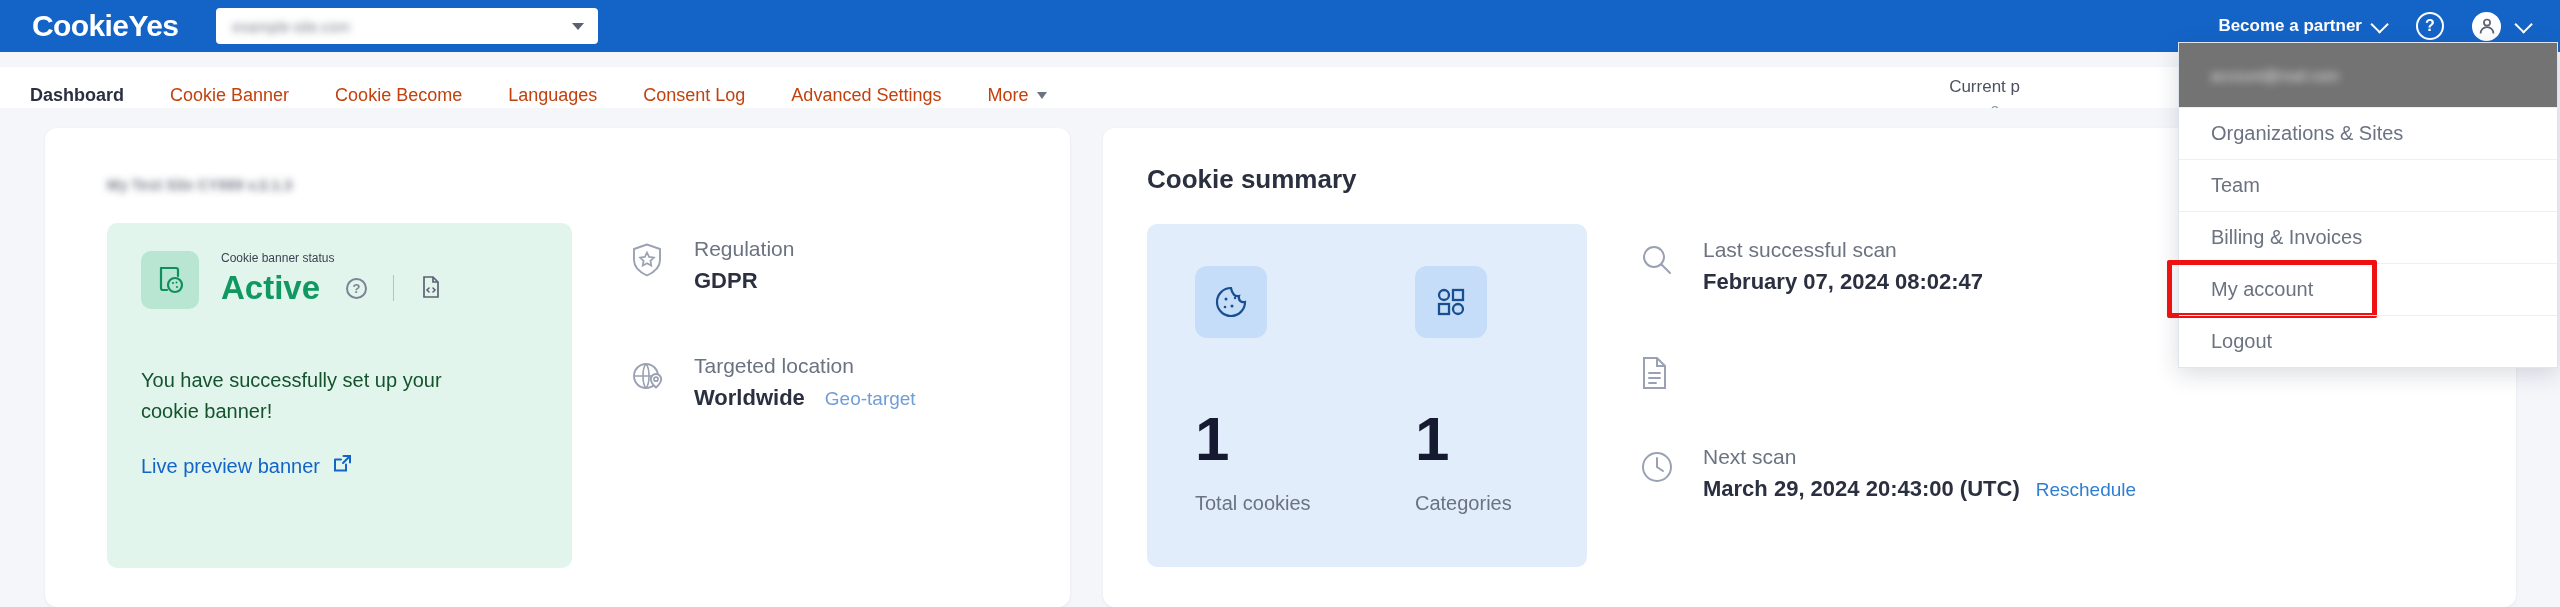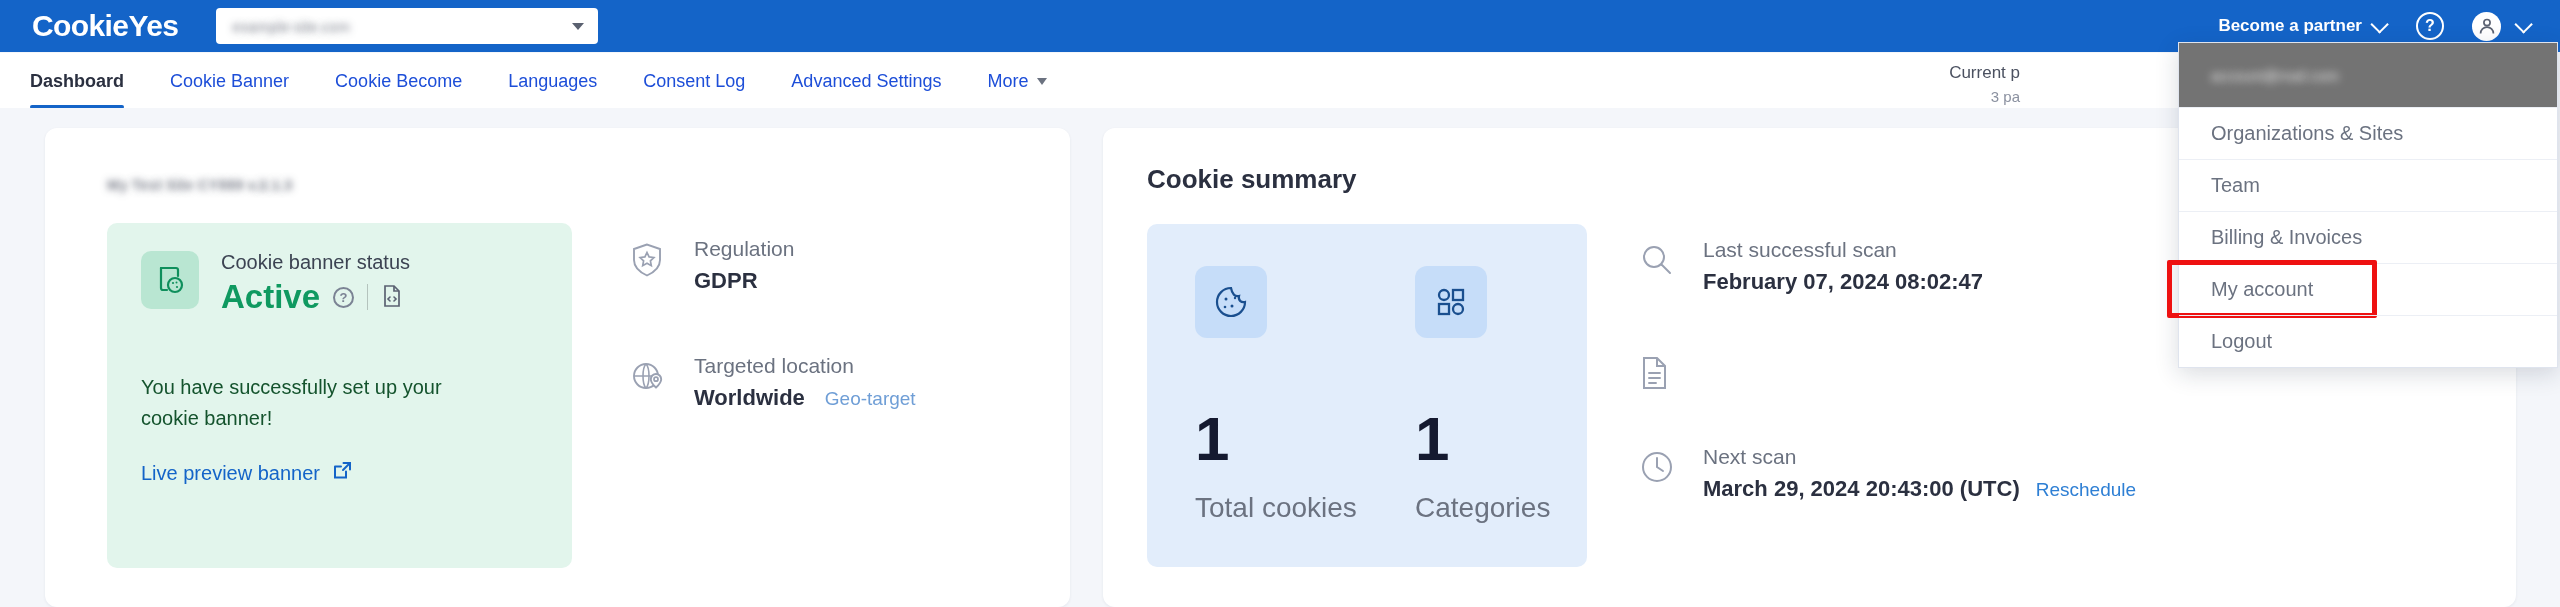--- a/index.html
+++ b/index.html
@@ -70,31 +70,31 @@
   .avatar {
     width: 29px; height: 29px; border-radius: 50%;
     background: #ffffff;
     display: flex; align-items: center; justify-content: center;
     margin-right: 14px;
   }
   .avatar svg { display: block; }
 
   
   .navbar {
-    position: absolute; top: 53px; left: 0;
+    position: absolute; top: 67px; left: 0;
     width: 2268px; height: 56px;
     background: #ffffff;
     border-bottom: 1px solid #e3e7ef;
   }
   .tabs {
     position: absolute; left: 30px; top: 0; height: 56px;
     display: flex; align-items: center; gap: 0;
   }
   .tab {
-    font-size: 18px; color: #1d4ed8;
+    font-size: 18px; color: #c2410c;
     padding: 0 23px; height: 56px;
     display: flex; align-items: center; white-space: nowrap;
     position: relative;
   }
   .tab:first-child { padding-left: 0; }
   .tab.active { color: #2b3040; font-weight: bold; }
   .tab.active::after {
     content: ""; position: absolute;
     left: 0; right: 23px; bottom: 0; height: 4px;
     background: #1464c8; border-radius: 2px;
@@ -140,23 +140,23 @@
     background: #e2f5ec; border-radius: 10px;
     padding: 28px 34px 0 34px;
   }
   .status-head { display: flex; align-items: flex-start; gap: 22px; }
   .status-ic {
     width: 58px; height: 58px; border-radius: 10px;
     background: #b9e6d2;
     display: flex; align-items: center; justify-content: center;
     flex: 0 0 58px;
   }
-  .status-label { font-size: 20px; color: #3c4352; margin-bottom: 4px; }
+  .status-label { font-size: 12px; color: #3c4352; margin-bottom: 4px; }
   .status-val {
-    display: flex; align-items: center; gap: 13px;
+    display: flex; align-items: center; gap: 26px;
     font-size: 33px; font-weight: bold; color: #0f9960;
   }
   .qmark {
     width: 21px; height: 21px; border-radius: 50%;
     border: 2px solid #7b8394; color: #7b8394;
     font-size: 13px; font-weight: bold;
     display: flex; align-items: center; justify-content: center;
   }
   .vdiv { width: 1px; height: 26px; background: #b4c3bd; }
   .status-msg {
@@ -186,21 +186,21 @@
     background: #e2edfb; border-radius: 10px;
     display: flex; padding: 42px 0 0 0;
   }
   .tile { width: 50%; padding-left: 48px; }
   .tile-ic {
     width: 72px; height: 72px; border-radius: 12px;
     background: #c6ddf9;
     display: flex; align-items: center; justify-content: center;
   }
   .tile-num { margin-top: 70px; font-size: 62px; font-weight: bold; color: #151a30; line-height: 1; }
-  .tile-lbl { margin-top: 22px; font-size: 28px; color: #6b7280; }
+  .tile-lbl { margin-top: 22px; font-size: 20px; color: #6b7280; }
 
   .scans { margin-left: 52px; padding-top: 14px; }
   .scan { display: flex; align-items: flex-start; gap: 26px; margin-bottom: 56px; }
   .scan-ic { width: 38px; height: 38px; flex: 0 0 38px; padding-top: 4px;}
   .scan-label { font-size: 21px; color: #6b7280; margin-bottom: 7px; }
   .scan-val {
     font-size: 22px; font-weight: bold; color: #2b3040;
     display: flex; align-items: baseline; gap: 16px; white-space: nowrap;
   }
   .scan-val .sublink { font-size: 19px; font-weight: normal; color: #2e7fd4; }

